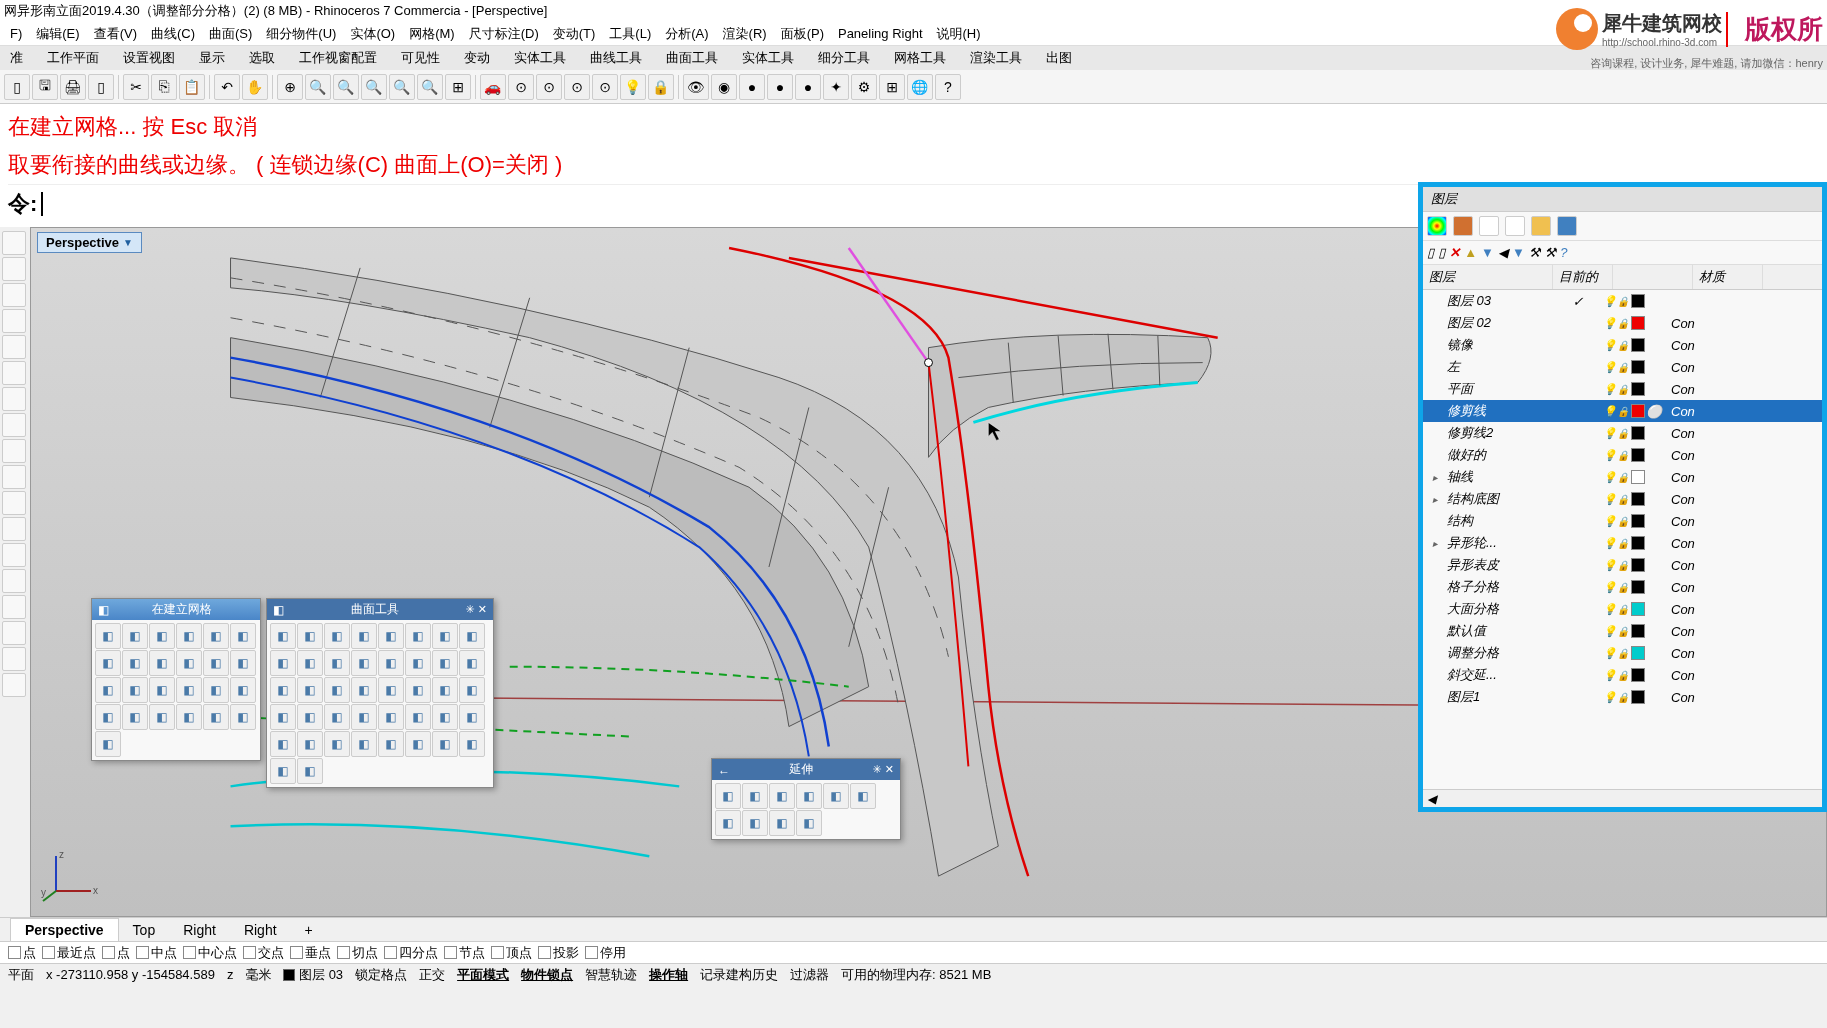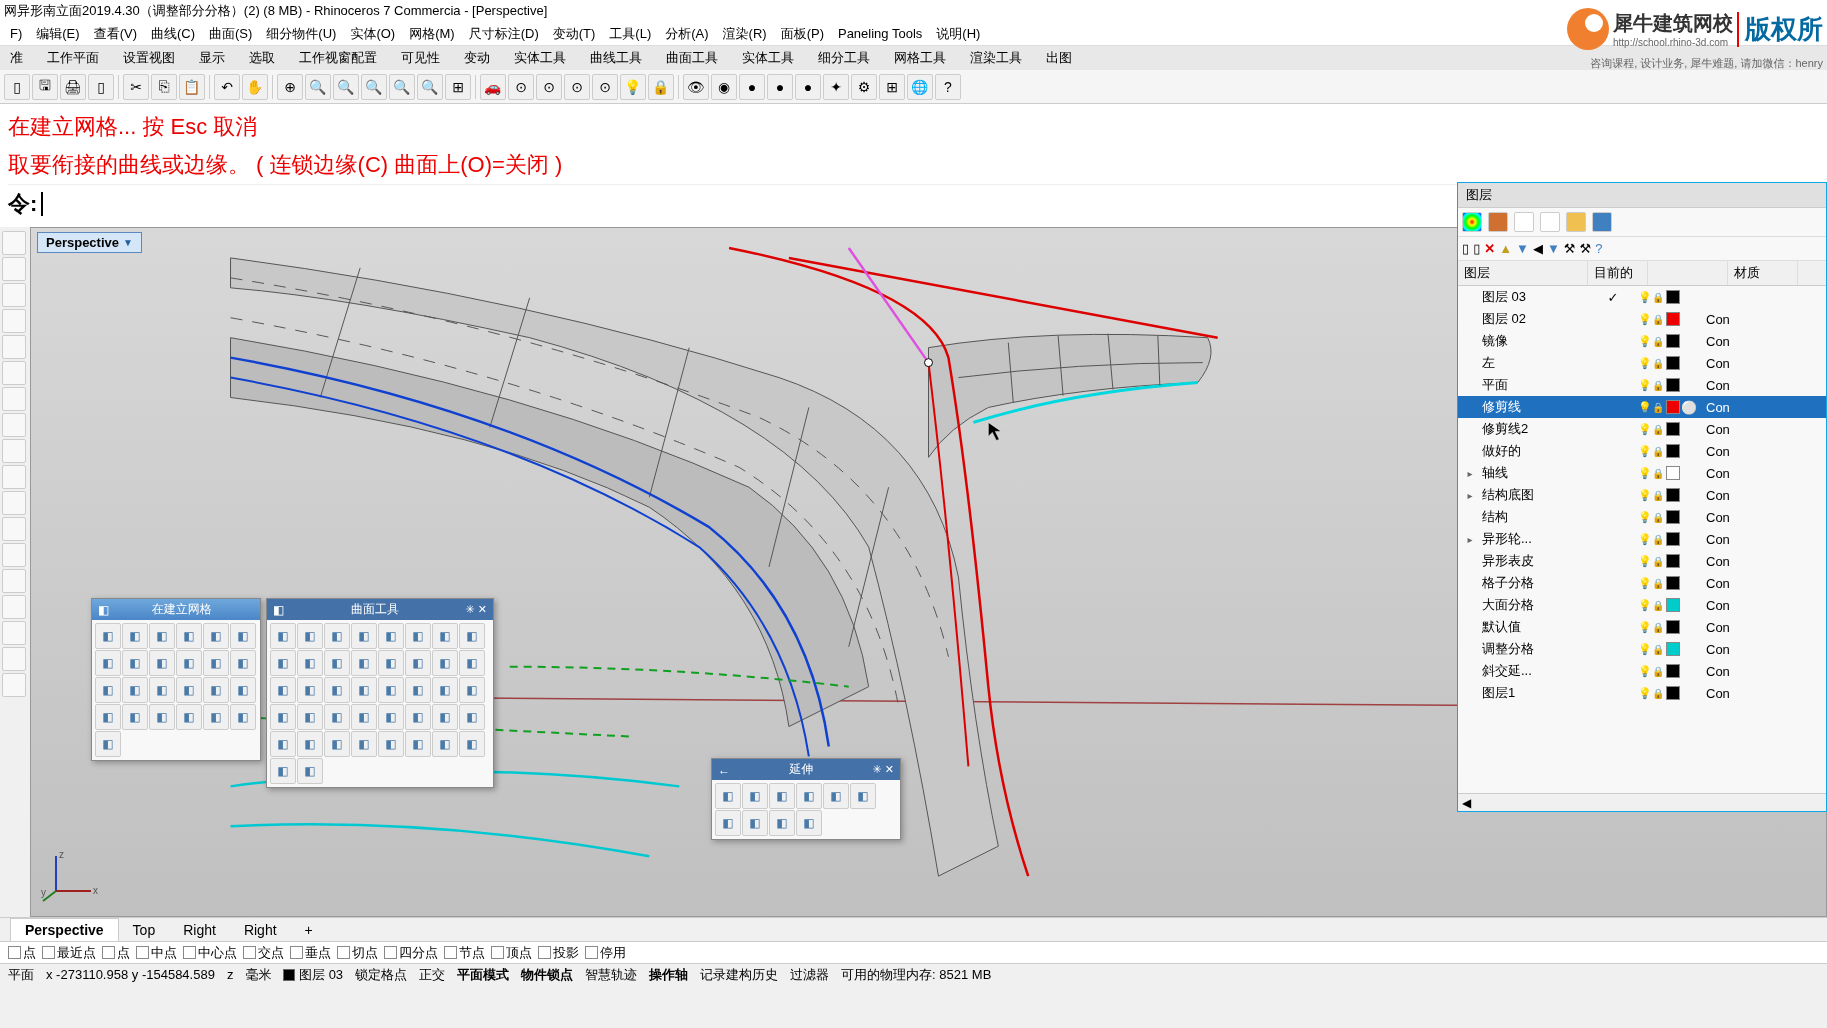--- a/index.html
+++ b/index.html
@@ -41,21 +41,21 @@
 .fp-header { background: linear-gradient(180deg, #6fa8dc, #4a86c8); color: #fff; font-size: 12px; padding: 2px 6px; display: flex; align-items: center; justify-content: space-between; }
 .fp-header-dark { background: #4472a8; }
 .fp-body { display: flex; flex-wrap: wrap; gap: 1px; padding: 3px; }
 .fp-icon { width: 26px; height: 26px; background: #f0f0f0; border: 1px solid #ccc; border-radius: 2px; display: flex; align-items: center; justify-content: center; font-size: 12px; color: #4a7aa8; }
 .fp-close { font-size: 11px; cursor: default; }
 
 .panel1 { top: 370px; left: 60px; width: 170px; }
 .panel2 { top: 370px; left: 235px; width: 228px; }
 .panel3 { top: 530px; left: 680px; width: 190px; }
 
-.layers-panel { position: absolute; top: 182px; right: 0; width: 370px; height: 630px; background: #f8f8f8; border: 1px solid #0ea5e9; z-index: 8; display: flex; flex-direction: column; }
+.layers-panel { position: absolute; top: 182px; right: 0; width: 409px; height: 630px; background: #f8f8f8; border: 5px solid #0ea5e9; z-index: 8; display: flex; flex-direction: column; font-style: italic; }
 .lp-title { background: #e0e0e0; padding: 3px 8px; font-size: 13px; border-bottom: 1px solid #ccc; }
 .lp-toolbar { display: flex; gap: 6px; padding: 4px; border-bottom: 1px solid #ddd; }
 .lp-tb-icon { width: 20px; height: 20px; border: 1px solid #ccc; background: #fff; border-radius: 2px; }
 .lp-toolbar2 { display: flex; gap: 4px; padding: 4px; border-bottom: 1px solid #ddd; align-items: center; font-size: 13px; }
 .lp-headers { display: flex; background: #f0f0f0; border-bottom: 1px solid #ccc; font-size: 13px; }
 .lp-h { padding: 3px 6px; border-right: 1px solid #ddd; }
 .lp-h1 { width: 130px; }
 .lp-h2 { width: 60px; }
 .lp-h3 { width: 80px; }
 .lp-h4 { width: 70px; }
@@ -69,35 +69,35 @@
 .lp-swatch { width: 14px; height: 14px; border: 1px solid #888; }
 .lp-mat { flex: 1; padding-left: 8px; }
 .lp-scroll { height: 18px; background: #f0f0f0; border-top: 1px solid #ccc; display: flex; align-items: center; padding: 0 4px; font-size: 12px; }
 
 .logo-area { position: absolute; top: 8px; right: 4px; display: flex; align-items: center; gap: 4px; z-index: 20; }
 .logo-circle { width: 42px; height: 42px; background: #f08030; border-radius: 50%; position: relative; }
 .logo-circle::after { content: ''; position: absolute; width: 18px; height: 18px; background: #fff; border-radius: 50%; top: 6px; right: 6px; }
 .logo-text { display: flex; flex-direction: column; }
 .logo-main { font-size: 20px; font-weight: bold; color: #333; }
 .logo-sub { font-size: 10px; color: #666; }
-.logo-right { font-size: 26px; font-weight: bold; color: #0369a1; border-left: 2px solid #e00; padding-left: 6px; }
+.logo-right { font-size: 26px; font-weight: bold; color: #be185d; border-left: 2px solid #e00; padding-left: 17px; }
 .logo-footer { position: absolute; top: 56px; right: 4px; font-size: 11px; color: #666; z-index: 20; }
 
 .vp-tabs { height: 24px; background: #f0f0f0; display: flex; align-items: center; gap: 0; padding: 0 10px; font-size: 14px; border-top: 1px solid #ccc; }
 .vpt { padding: 3px 14px; cursor: default; }
 .vpt.active { background: #fff; border: 1px solid #ccc; border-bottom: none; font-weight: bold; }
 
 .osnap-bar { height: 22px; background: #fff; border-top: 1px solid #ccc; display: flex; align-items: center; gap: 6px; padding: 0 8px; font-size: 13px; }
 .osnap-item { display: flex; align-items: center; gap: 2px; }
 .osnap-cb { width: 13px; height: 13px; border: 1px solid #888; }
 
 .status-bar { height: 22px; background: #f0f0f0; border-top: 1px solid #ccc; display: flex; align-items: center; gap: 12px; padding: 0 8px; font-size: 13px; }
 .status-item { white-space: nowrap; }
 .status-sw { width: 12px; height: 12px; background: #000; display: inline-block; vertical-align: middle; border: 1px solid #666; }
-.status-bold { font-weight: bold; }
+.status-bold { font-weight: bold; text-decoration: underline; }
 
 .bulb { color: #ecc020; font-size: 11px; }
 .lock { color: #c0a030; font-size: 10px; }
 </style>
 </head>
 <body>
 
 <div class="title-bar">
   <span>网异形南立面2019.4.30（调整部分分格）(2) (8 MB) - Rhinoceros 7 Commercia - [Perspective]</span>
 </div>
@@ -110,21 +110,21 @@
     <span class="menu-item">曲面(S)</span>
     <span class="menu-item">细分物件(U)</span>
     <span class="menu-item">实体(O)</span>
     <span class="menu-item">网格(M)</span>
     <span class="menu-item">尺寸标注(D)</span>
     <span class="menu-item">变动(T)</span>
     <span class="menu-item">工具(L)</span>
     <span class="menu-item">分析(A)</span>
     <span class="menu-item">渲染(R)</span>
     <span class="menu-item">面板(P)</span>
-    <span class="menu-item">Paneling Tools</span>
+    <span class="menu-item">Paneling Right</span>
     <span class="menu-item">说明(H)</span>
   </div>
 
 <div class="tab-bar" id="tab-bar">
     <span class="tab-item">准</span>
     <span class="tab-item">工作平面</span>
     <span class="tab-item">设置视图</span>
     <span class="tab-item">显示</span>
     <span class="tab-item">选取</span>
     <span class="tab-item">工作视窗配置</span>

